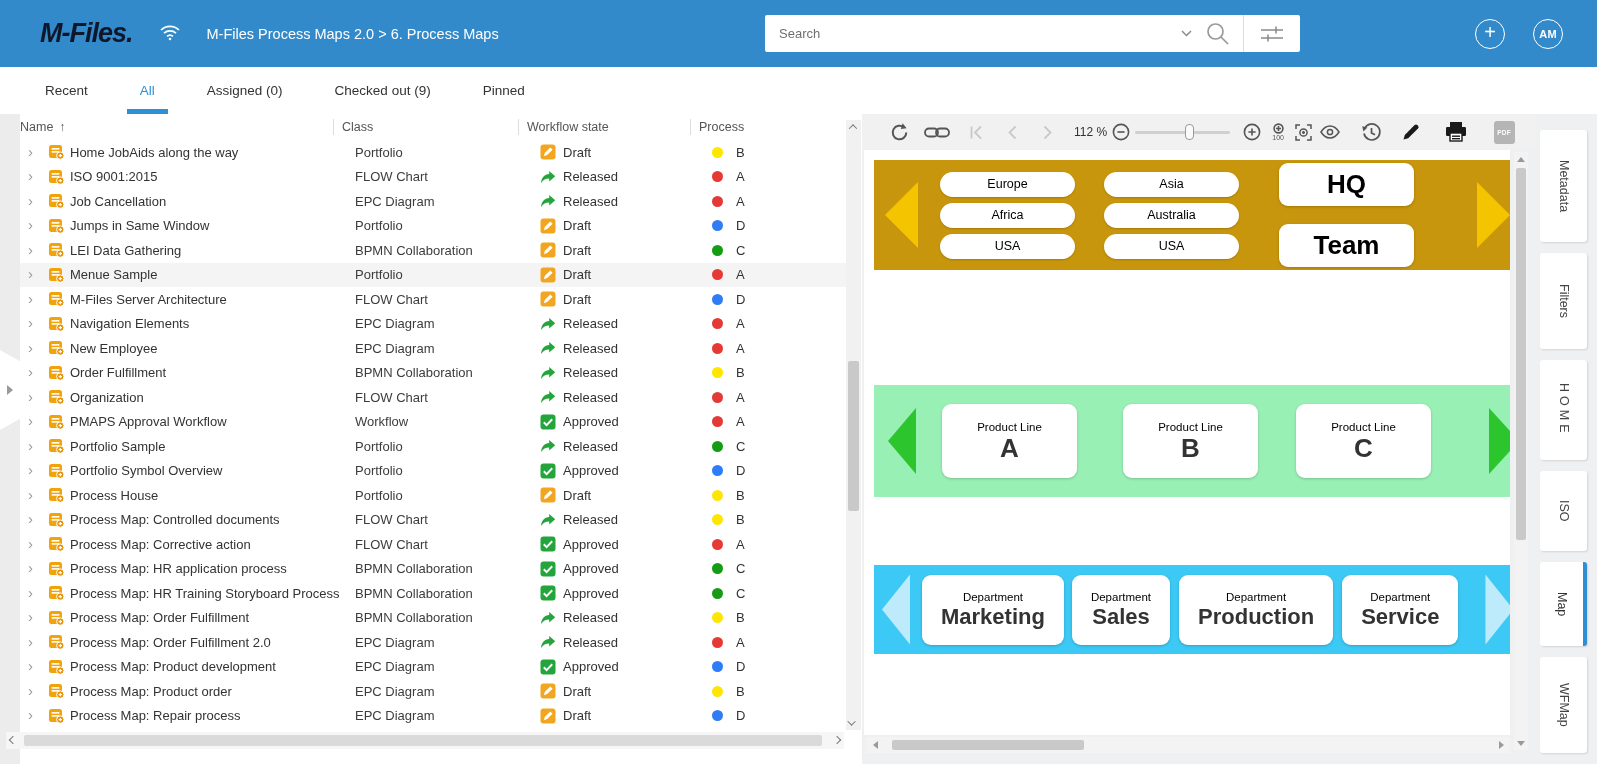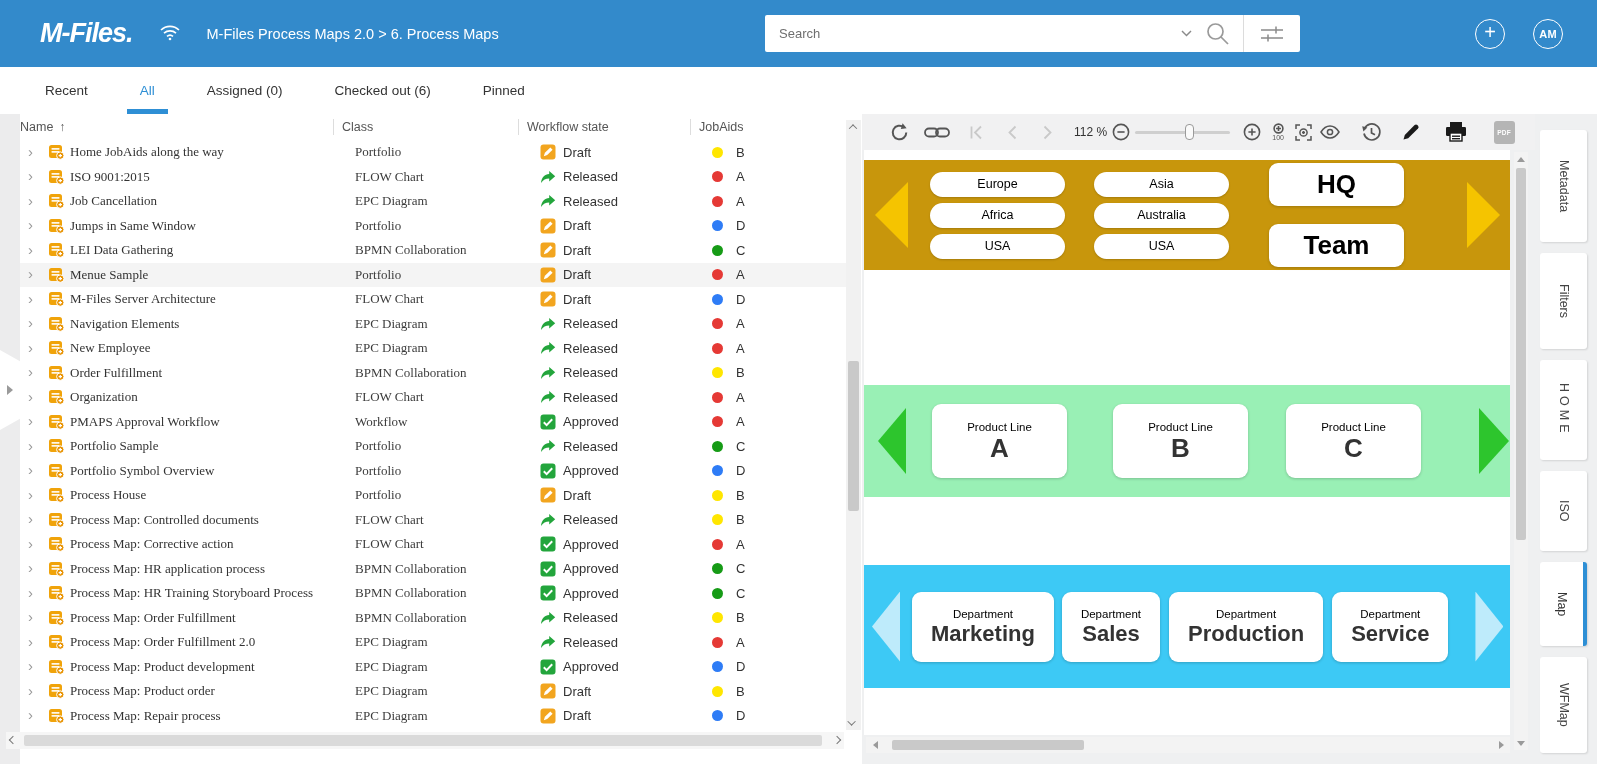--- a/index.html
+++ b/index.html
@@ -2,21 +2,21 @@
 <html style="--header-bg: #338ACB; --accent: #2E8FD5; --band-gold: #C8960C; --gold-arrow: #F5C400; --band-green: #99F0B5; --green-arrow: #2DC52D; --band-blue: #3DC9F5; --blue-arrow: #BEEBFB;"><head>
 <meta charset="utf-8">
 <style>
   * { margin:0; padding:0; box-sizing:border-box; }
   html,body { width:1597px; height:764px; overflow:hidden; }
   body { font-family:"Liberation Sans","DejaVu Sans",sans-serif; background:#eff0f1; position:relative; color:#333; }
 
   
   #header { position:absolute; left:0; top:0; width:1597px; height:67px;
             background:var(--header-bg,#338ACB); display:flex; align-items:center; }
-  .logo { color:#ffffff; font-size:27px; font-weight:700; font-style:italic; letter-spacing:-1px; margin-left:40px; }
+  .logo { color:#0f172a; font-size:27px; font-weight:700; font-style:italic; letter-spacing:-1px; margin-left:40px; }
   .wifi { margin-left:26px; }
   .crumb { color:#ffffff; font-size:14.5px; margin-left:26px; cursor:default; white-space:nowrap; }
   .searchbox { margin-left:auto; width:535px; height:37px; background:#fff; border-radius:2px;
                display:flex; align-items:center; }
   .searchbox input { flex:1; border:none; outline:none; font-size:13px; color:#0369a1; padding:0 10px 0 14px;
                      font-family:inherit; background:transparent; }
   .searchbox input::placeholder { color:#6f6f6f; }
   .sb-chev { margin-right:10px; display:flex; }
   .sb-mag { margin:0 12px 0 2px; display:flex; }
   .sb-div { width:1px; height:37px; background:#dcdcdc; }
@@ -50,21 +50,21 @@
   #colhead .hc { height:16px; line-height:16px; }
   #colhead .hc.sep { border-left:1px solid #ddd; padding-left:8px; }
   .sortarrow { font-size:12px; color:#555; margin-left:6px; }
 
   #rows { position:absolute; left:20px; top:26px; width:826px; height:588px; overflow:hidden; }
   .row { display:grid; grid-template-columns:20px 22px 285px 185px 172px auto; align-items:center;
          height:24.5px; padding-left:8px; font-size:13px; cursor:pointer; }
   .row.selected { background:#f4f4f4; }
   .row .chev { color:#9a9a9a; font-size:15px; line-height:1; padding-bottom:2px; }
   .row .icon { display:flex; align-items:center; }
-  .row .name, .row .cls { overflow:hidden; white-space:nowrap;font-family:Liberation Serif, serif; }
+  .row .name, .row .cls { overflow:hidden; white-space:nowrap; }
   .row .cls { color:#3c3c3c; }
   .statecell { display:flex; align-items:center; gap:7px; }
   .statecell svg { flex:none; }
   .priocell { display:flex; align-items:center; gap:13px; }
   .dot { width:11px; height:11px; border-radius:50%; flex:none; }
 
   
   .sb-track-v { position:absolute; background:#f1f1f1; }
   .sb-track-h { position:absolute; background:#f6f6f6; }
   .sb-thumb { position:absolute; background:#c9c9c9; border-radius:2px; }
@@ -88,24 +88,24 @@
   .tb.disabled { cursor:default; }
   #zoomlabel { font-size:12px; color:#333; white-space:nowrap; cursor:default; }
   .slider { position:relative; width:95px; height:16px; }
   .slider .track { position:absolute; left:0; right:0; top:7px; height:3px; background:#cfcfcf; border-radius:2px; }
   .slider .handle { position:absolute; left:50px; top:0; width:9px; height:16px; background:#fafafa;
                     border:1px solid #9a9a9a; border-radius:4px; cursor:pointer; }
   .pdficon { width:21px; height:23px; background:#b5b5b5; border-radius:3px; color:#fff; font-size:6.5px;
              font-weight:700; display:flex; align-items:center; justify-content:center; letter-spacing:.3px; }
 
   #canvas { position:absolute; left:2px; top:36px; width:646px; height:585px; background:#fff; overflow:hidden; }
-  .band { position:absolute; left:0; width:646px; display:flex; align-items:center; }
+  .band { position:absolute; left:10px; width:646px; display:flex; align-items:center; }
   #band-regions { top:10px; height:110px; background:var(--band-gold,#C8960C); }
   #band-products { top:235px; height:112px; background:var(--band-green,#99F0B5); }
-  #band-departments { top:415px; height:123px; background:var(--band-blue,#3DC9F5); }
+  #band-departments { top:415px; height:89px; background:var(--band-blue,#3DC9F5); }
   .arrow { flex:none; cursor:pointer; }
   .arrow.l { clip-path:polygon(100% 0,100% 100%,0 50%); }
   .arrow.r { clip-path:polygon(0 0,0 100%,100% 50%); }
   .pillcol { display:flex; flex-direction:column; gap:6px; flex:none; }
   .pill { width:135px; height:25px; background:#fff; border-radius:13px; display:flex; align-items:center;
           justify-content:center; font-size:12.5px; color:#000; cursor:pointer; box-shadow:0 1px 2px rgba(0,0,0,.18); }
   .bigcol { display:flex; flex-direction:column; gap:18px; flex:none; }
   .bigcard { width:135px; height:43px; background:#fff; border-radius:9px; display:flex; align-items:center;
              justify-content:center; font-size:26px; font-weight:700; color:#000; cursor:pointer;
              box-shadow:0 1px 3px rgba(0,0,0,.2); }
@@ -173,41 +173,41 @@
     <div class="tab">
       <span>Recent</span>
     </div>
     <div class="tab active">
       <span>All</span>
     </div>
     <div class="tab">
       <span>Assigned (0)</span>
     </div>
     <div class="tab">
-      <span>Checked out (6)</span>
+      <span>Checked out (9)</span>
     </div>
     <div class="tab">
       <span>Pinned</span>
     </div>
   </nav>
 
 <section id="leftarea">
   <div id="gutter">
     <div id="flyout">
         <span class="tri r"></span>
       </div>
   </div>
 
   <div id="colhead">
     <span class="hc">
       <span>Name</span><span class="sortarrow">↑</span>
     </span>
     <span class="hc sep">Class</span>
     <span class="hc sep">Workflow state</span>
-    <span class="hc sep">JobAids</span>
+    <span class="hc sep">Process</span>
   </div>
 
   <div id="rows">
       <div class="row">
         <span class="chev">›</span>
         <span class="icon">
           <svg width="17" height="16" viewBox="0 0 17 16">
             <rect x="1" y="1" width="13" height="13" rx="2.5" fill="#F0A30A"></rect>
             <rect x="3.4" y="4" width="8.2" height="1.7" rx="0.8" fill="#fff" opacity=".9"></rect>
             <rect x="3.4" y="7" width="8.2" height="1.7" rx="0.8" fill="#fff" opacity=".9"></rect>

